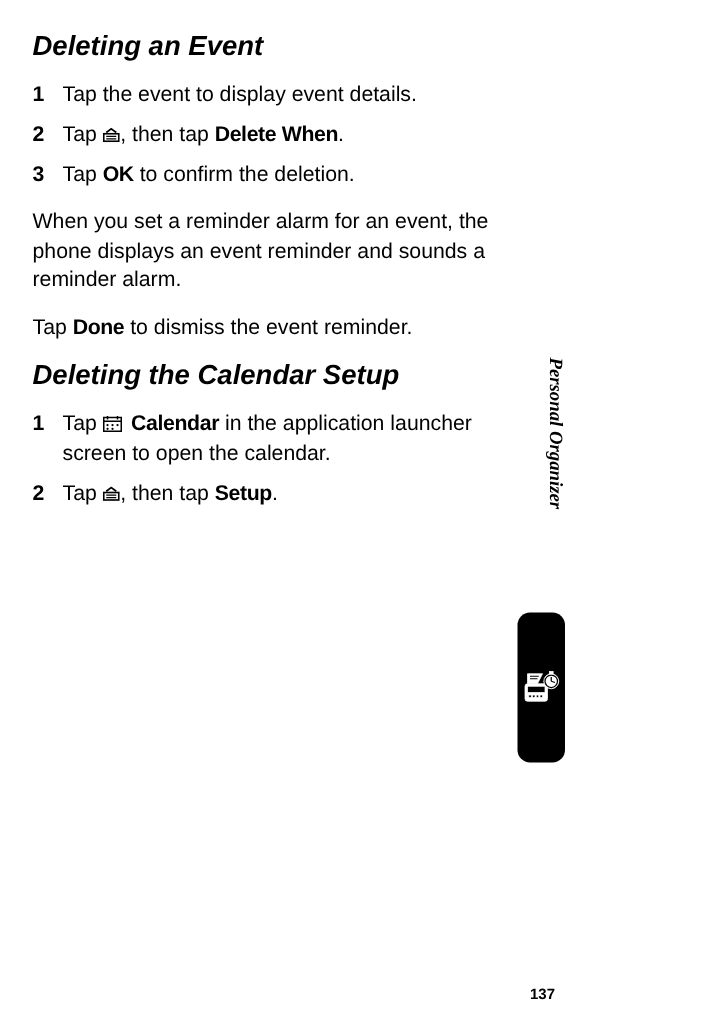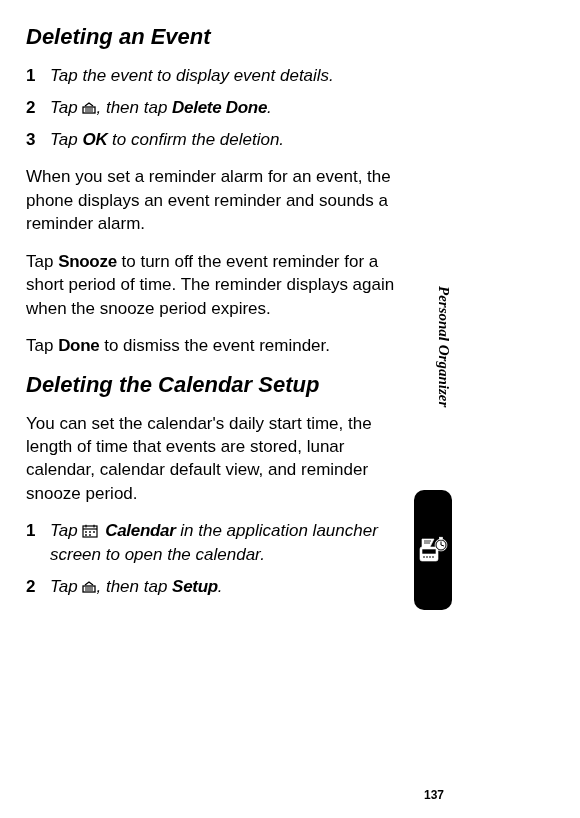--- a/index.html
+++ b/index.html
@@ -36,21 +36,20 @@
     line-height: 1.4;
     margin: 0 0 8px 0;
   }
   ol.steps .num {
     font-weight: bold;
     width: 24px;
     flex-shrink: 0;
   }
   ol.steps .txt {
     flex: 1;
-    font-style: italic;
   }
   p.body {
     font-size: 17px;
     line-height: 1.38;
     margin: 0 0 14px 0;
   }
   .bold-cond {
     font-family: "Arial Narrow", Arial, sans-serif;
     font-weight: bold;
     letter-spacing: -0.3px;
@@ -117,47 +116,43 @@
       <span class="txt">Tap the event to display event details.</span>
     </li>
     <li>
       <span class="num">2</span>
       <span class="txt">
         <span>Tap </span><span class="menu-icon"><svg width="14" height="12" viewBox="0 0 14 12">
               <rect x="1" y="5" width="12" height="6" fill="none" stroke="#000" stroke-width="1.3"></rect>
               <line x1="3" y1="7" x2="11" y2="7" stroke="#000" stroke-width="1"></line>
               <line x1="3" y1="9" x2="11" y2="9" stroke="#000" stroke-width="1"></line>
               <polyline points="3,4 7,1 11,4" fill="none" stroke="#000" stroke-width="1.3"></polyline>
-            </svg></span><span>, then tap </span><span class="bold-cond">Delete Done</span><span>.</span>
+            </svg></span><span>, then tap </span><span class="bold-cond">Delete When</span><span>.</span>
       </span>
     </li>
     <li>
       <span class="num">3</span>
       <span class="txt">
         <span>Tap </span><span class="bold-cond">OK</span><span> to confirm the deletion.</span>
       </span>
     </li>
   </ol>
 
 
 
   <p class="body">When you set a reminder alarm for an event, the phone displays an event reminder and sounds a reminder alarm.</p>
 
-  <p class="body">
-    <span>Tap </span><span class="bold-cond">Snooze</span><span> to turn off the event reminder for a short period of time. The reminder displays again when the snooze period expires.</span>
-  </p>
 
   <p class="body">
     <span>Tap </span><span class="bold-cond">Done</span><span> to dismiss the event reminder.</span>
   </p>
 
 
   <h2 class="sub">Deleting the Calendar Setup</h2>
 
-  <p class="body">You can set the calendar's daily start time, the length of time that events are stored, lunar calendar, calendar default view, and reminder snooze period.</p>
 
   <ol class="steps">
     <li>
       <span class="num">1</span>
       <span class="txt">
         <span>Tap </span><span class="cal-icon"><svg width="16" height="14" viewBox="0 0 16 14">
               <rect x="1" y="2" width="14" height="11" fill="none" stroke="#000" stroke-width="1.2"></rect>
               <line x1="1" y1="5" x2="15" y2="5" stroke="#000" stroke-width="1.2"></line>
               <line x1="4" y1="0.8" x2="4" y2="3.5" stroke="#000" stroke-width="1.2"></line>
               <line x1="12" y1="0.8" x2="12" y2="3.5" stroke="#000" stroke-width="1.2"></line>

